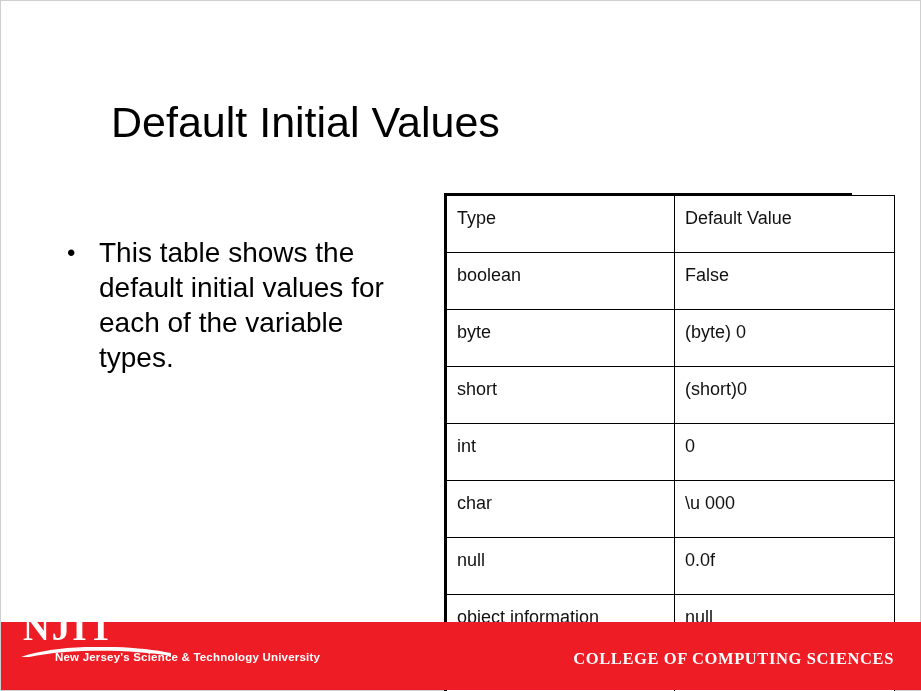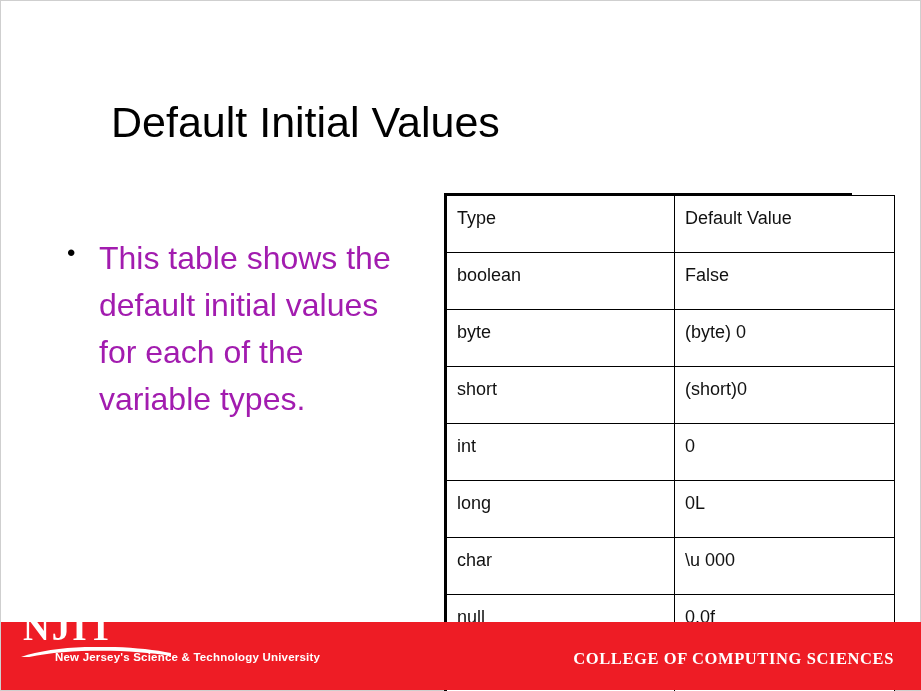--- a/index.html
+++ b/index.html
@@ -51,23 +51,23 @@
   }
   .bullet-dot {
     font-size: 24px;
     line-height: 36px;
     color: #000000;
     width: 32px;
     flex: 0 0 32px;
     text-align: left;
   }
   .bullet-text {
-    font-size: 32px;
-    line-height: 47px;
-    color: #a21caf;
+    font-size: 28px;
+    line-height: 35px;
+    color: #000000;
   }
 
   
   .table-wrap {
     position: absolute;
     left: 443px;
     top: 192px;
     width: 408px;
     border: 2px solid #000000;
     box-sizing: border-box;
@@ -170,24 +170,20 @@
         </tr>
         <tr>
           <td class="col-type">short</td>
           <td class="col-val">(short)0</td>
         </tr>
         <tr>
           <td class="col-type">int</td>
           <td class="col-val">0</td>
         </tr>
         <tr>
-          <td class="col-type">long</td>
-          <td class="col-val">0L</td>
-        </tr>
-        <tr>
           <td class="col-type">char</td>
           <td class="col-val">\u 000</td>
         </tr>
         <tr>
           <td class="col-type">null</td>
           <td class="col-val">0.0f</td>
         </tr>
         <tr>
           <td class="col-type">object information</td>
           <td class="col-val">null</td>

